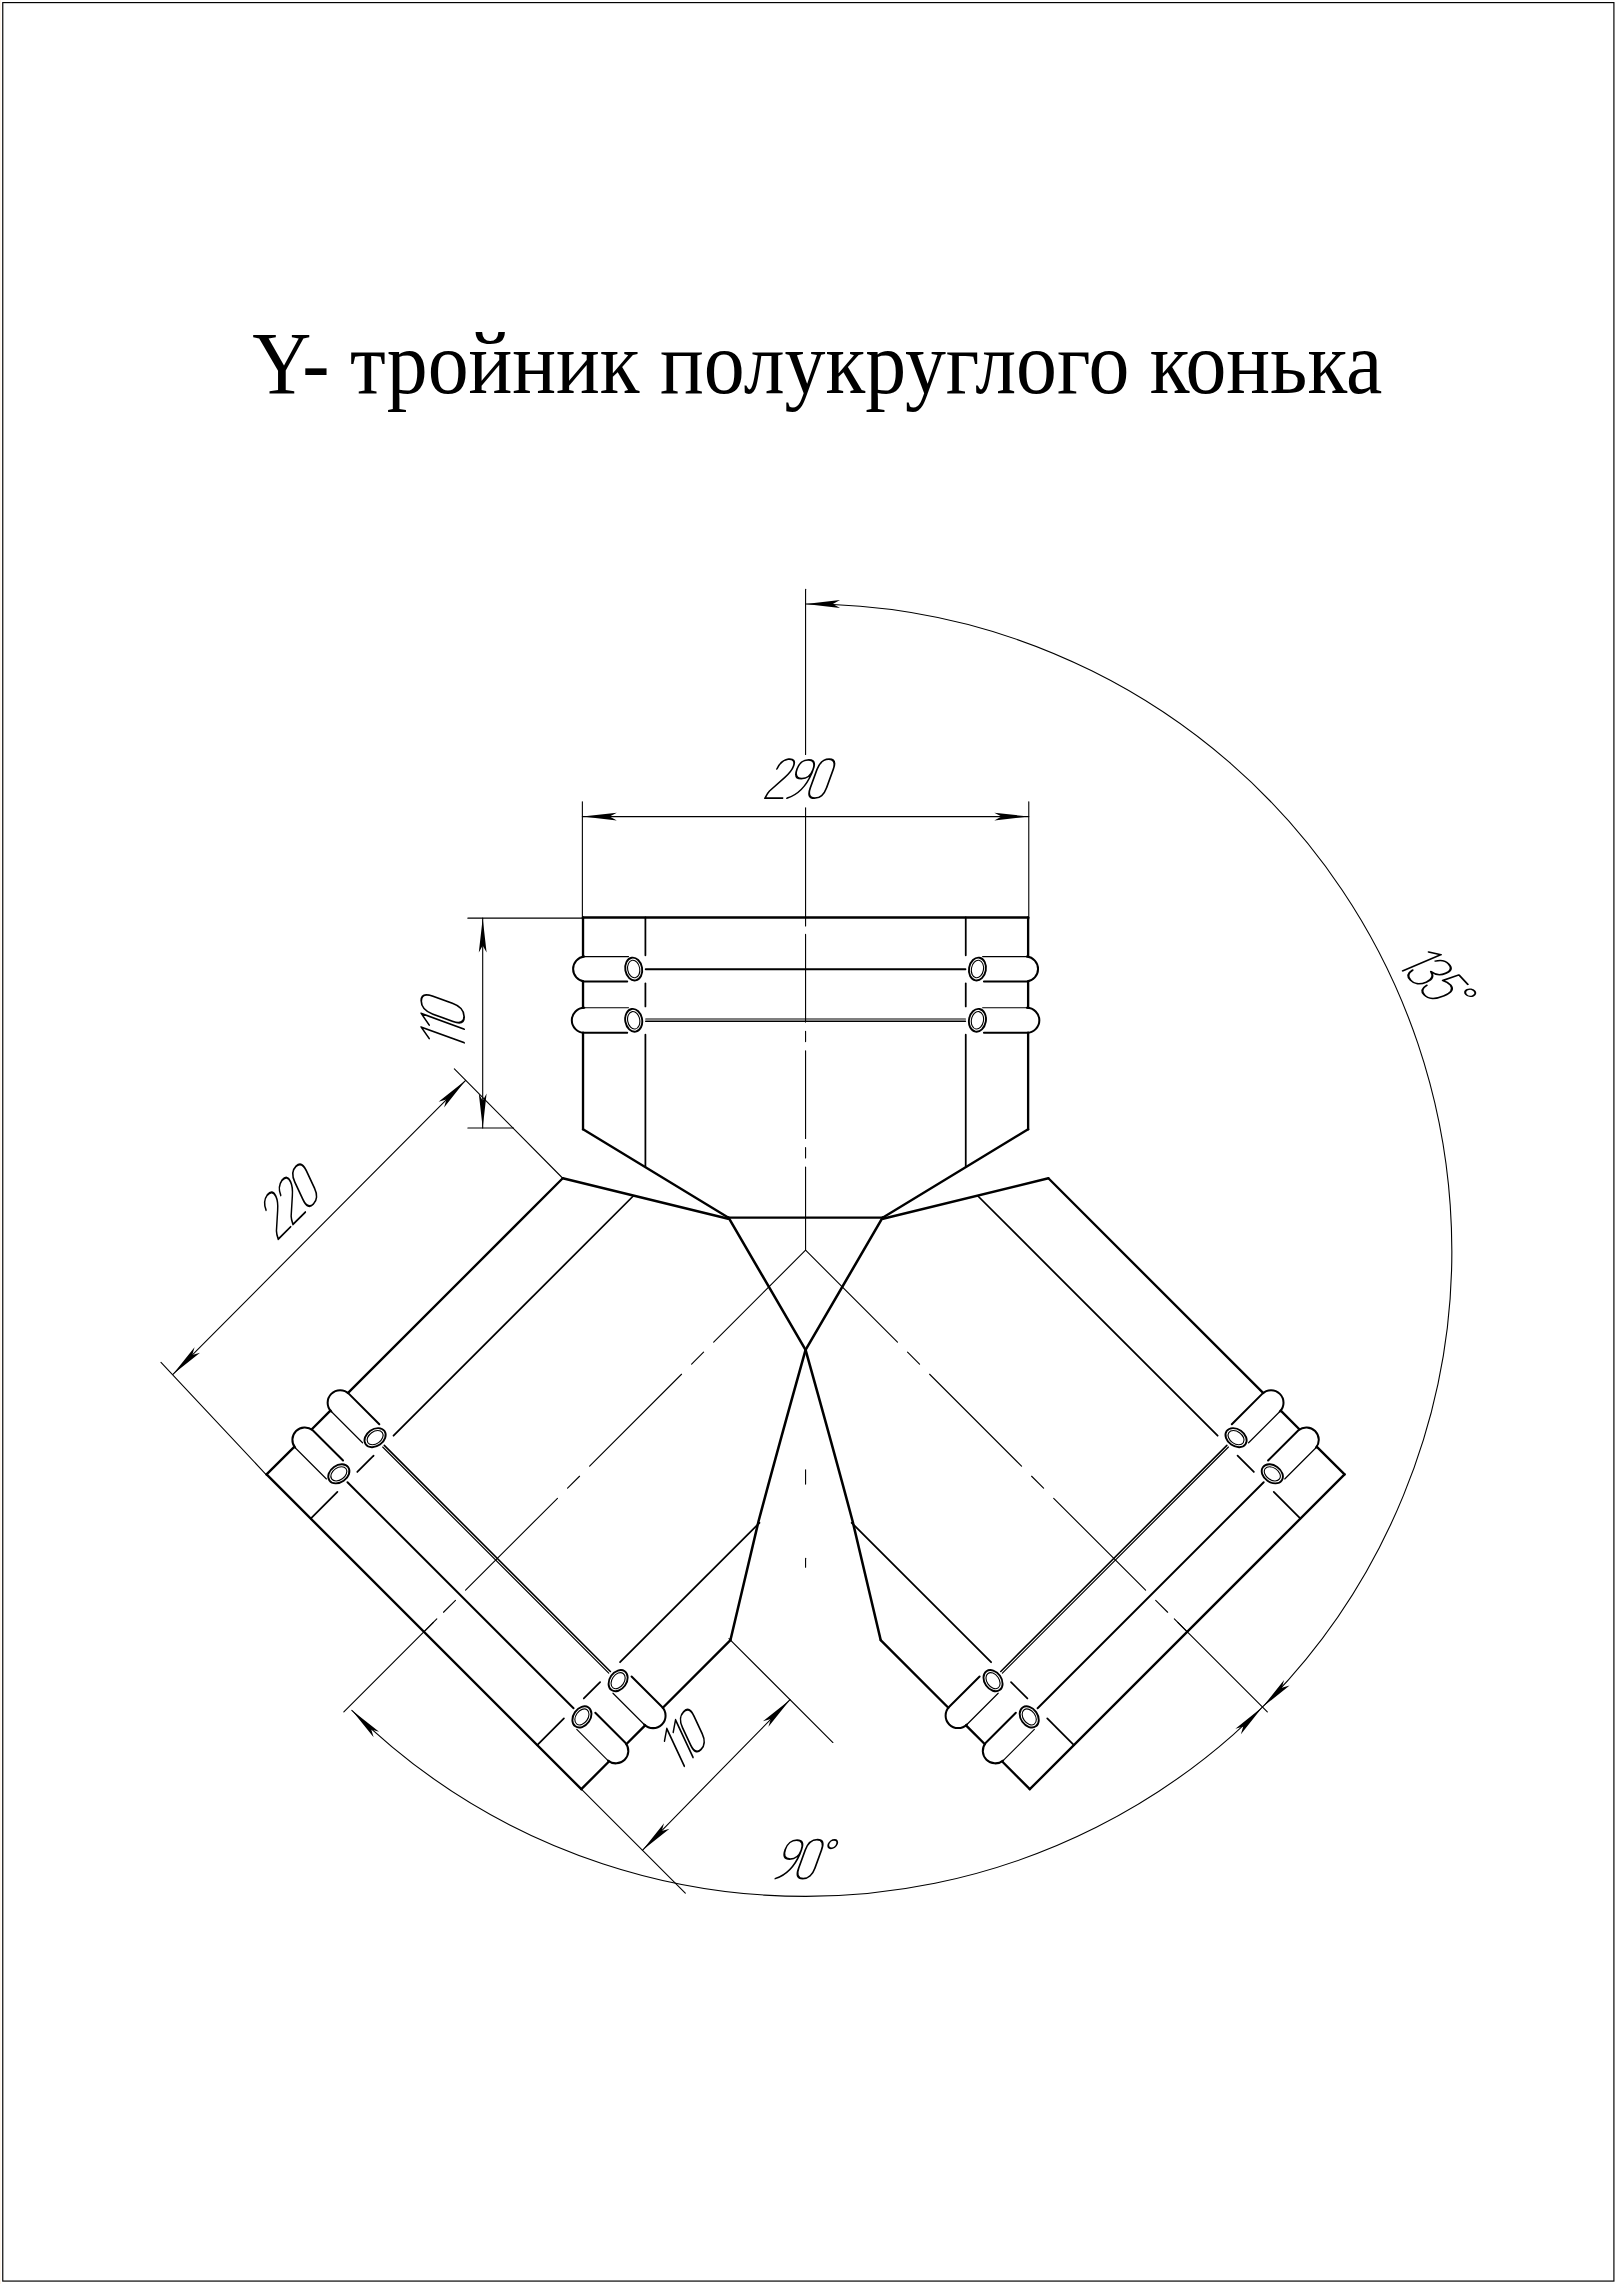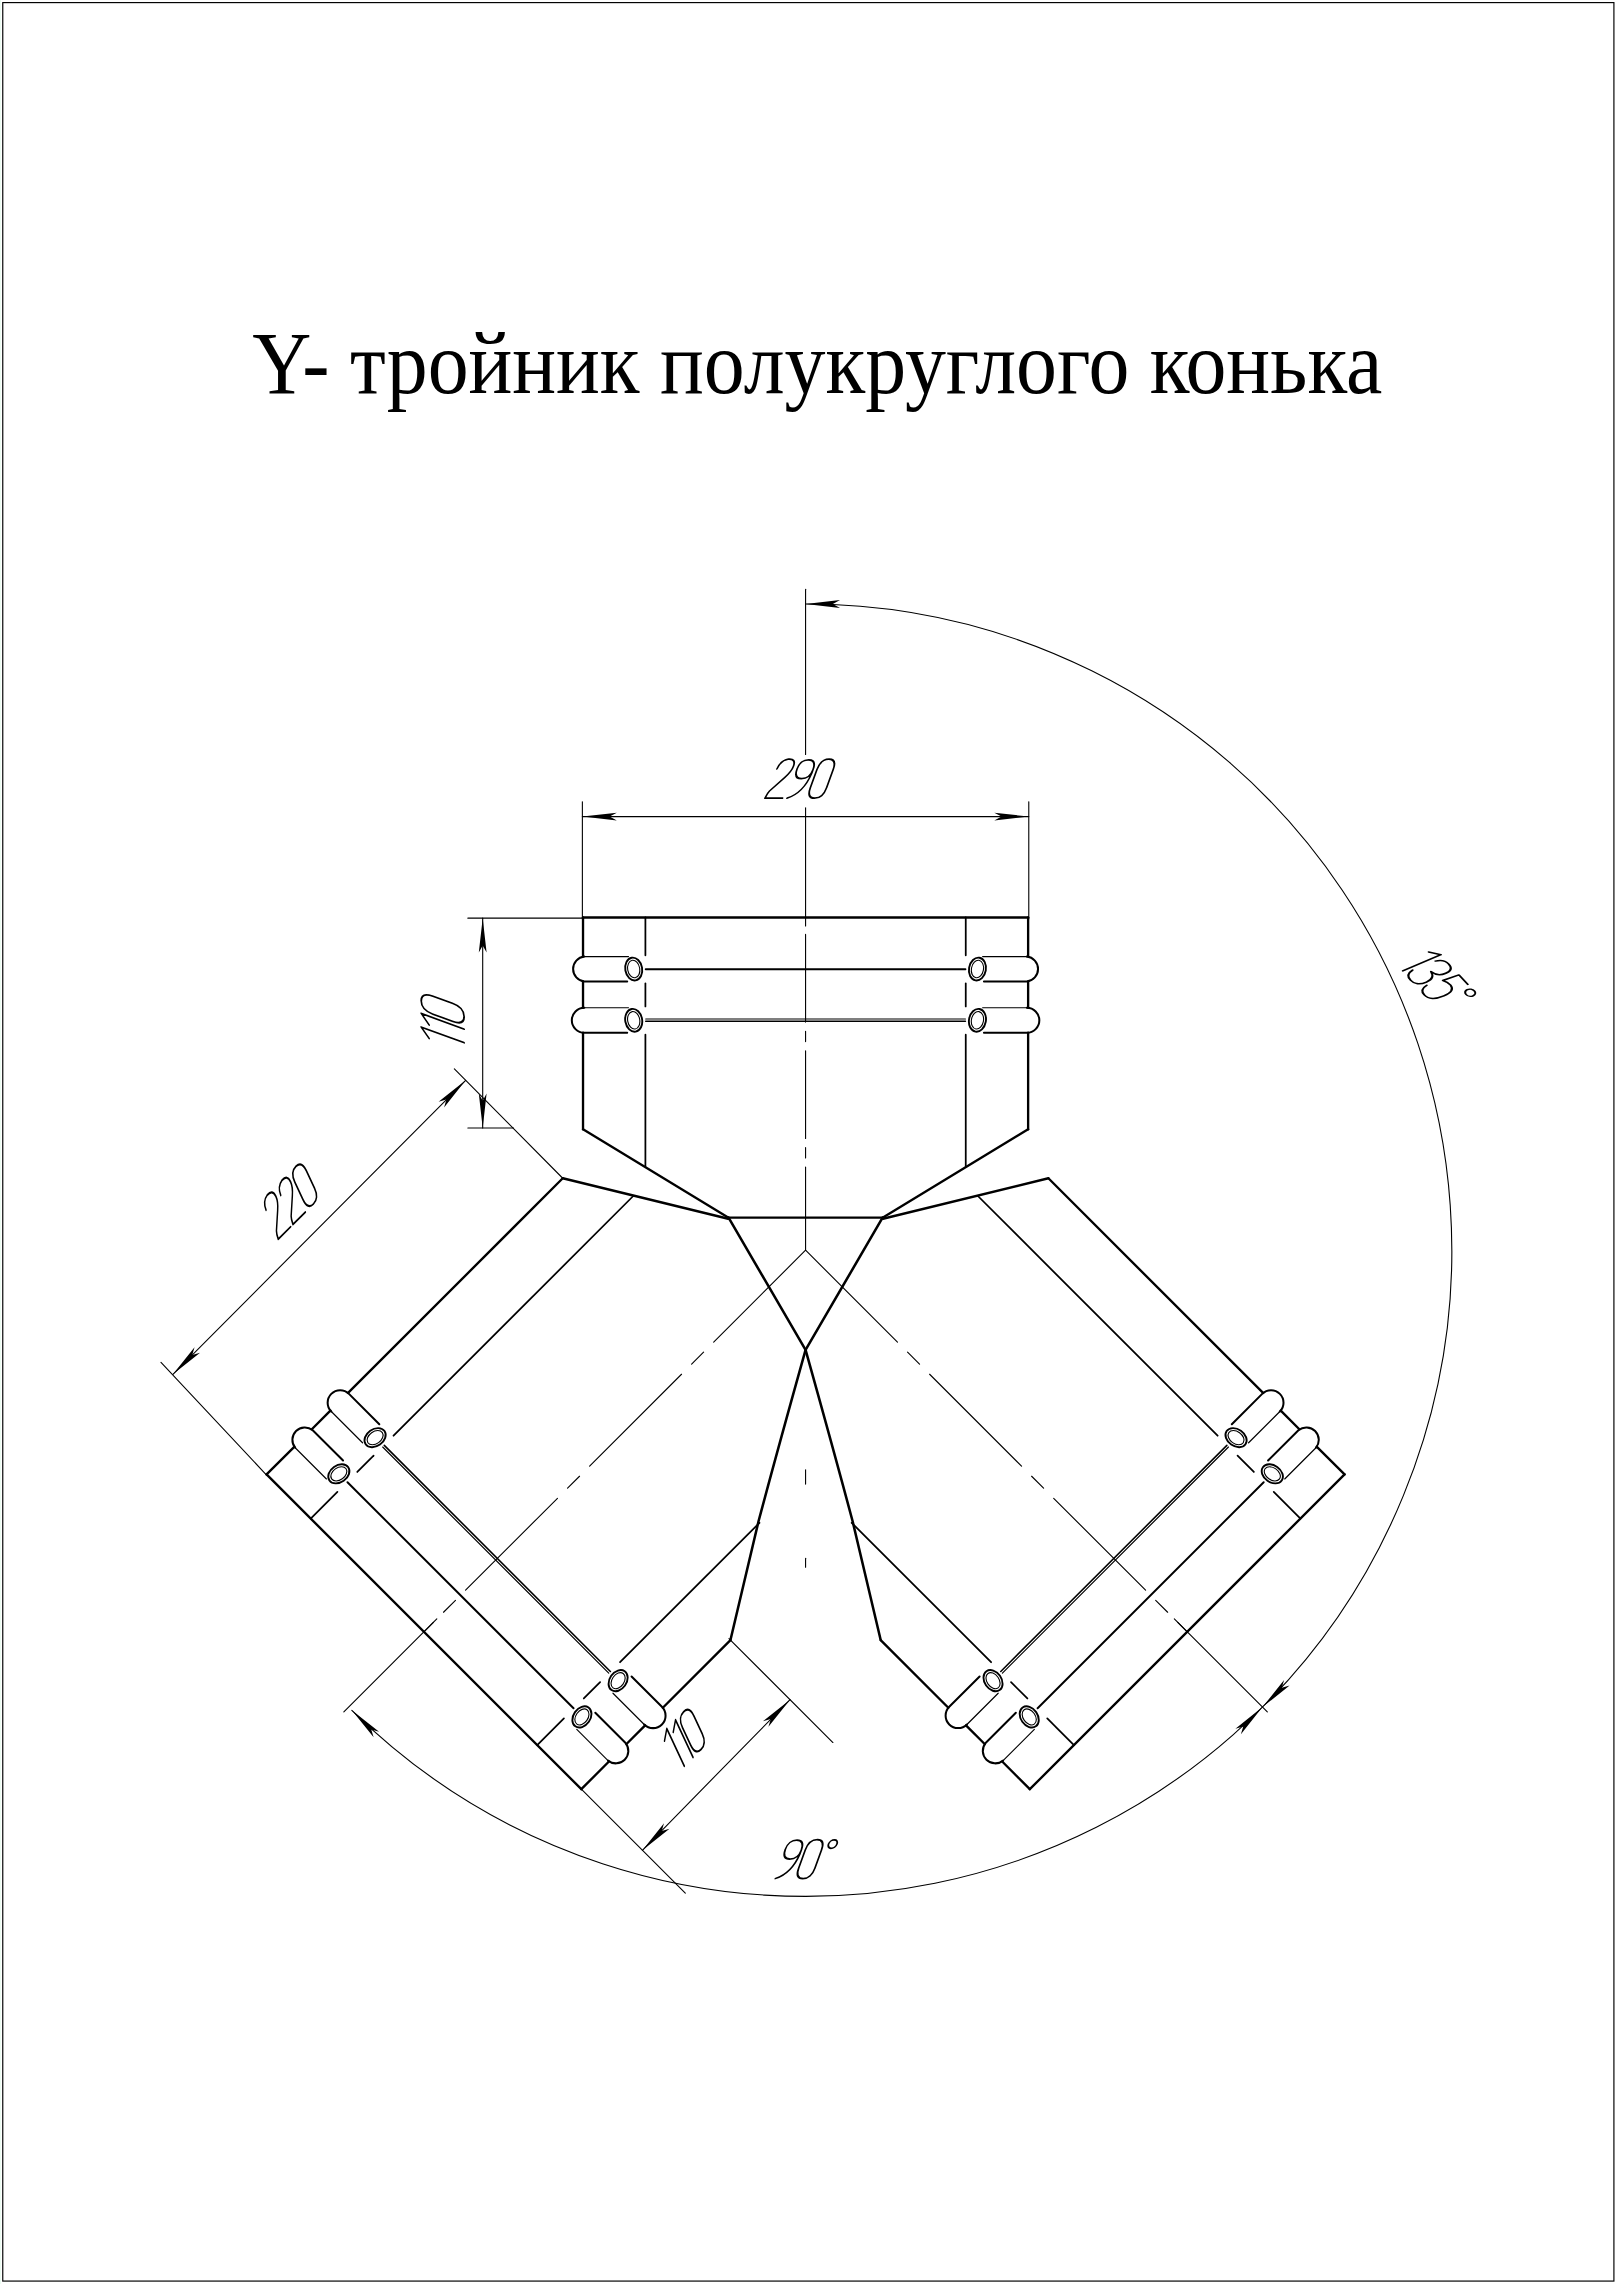--- a/index.html
+++ b/index.html
@@ -1,14 +1,14 @@
 <!DOCTYPE html>
 <html style="font-size:10.4px"><head><meta charset="utf-8"><style>
 html,body{margin:0;padding:0;background:#fff;}
-.page{position:relative;width:1617px;height:2284px;background:#86efac;overflow:hidden;}
+.page{position:relative;width:1617px;height:2284px;background:#fdba74;overflow:hidden;}
 </style></head><body>
 <div class="page"><svg width="1617" height="2284" viewBox="0 0 2488 3515">
       <rect x="0" y="0" width="2488" height="3515" fill="#ffffff"></rect>
       <rect x="4" y="4" width="2479.5" height="3506.5" fill="none" stroke="#000" stroke-width="1.8"></rect>
       <defs>
 <polygon id="arw" points="0,0 -53,6 -42,0 -53,-6" fill="#000" stroke="none"></polygon>
 <path id="d0" d="M 0,-44 Q 0,-60 12.5,-60 Q 25,-60 25,-44 L 25,-16 Q 25,0 12.5,0 Q 0,0 0,-16 Z"></path>
 <path id="d1" d="M 2,-49 L 14,-60 L 14,0"></path>
 <path id="d2" d="M 2,-45 Q 3,-58 14,-60 Q 26,-61 26,-49 Q 26,-41 19,-32 L 3,-11 Q 1,-8 0,0 L 27,0"></path>
 <path id="d3" d="M 1,-47 Q 3,-59 14,-59 Q 26,-59 26,-46 Q 26,-33 14,-31 Q 27,-29 27,-15 Q 27,1 14,1 Q 2,1 0,-12"></path>

